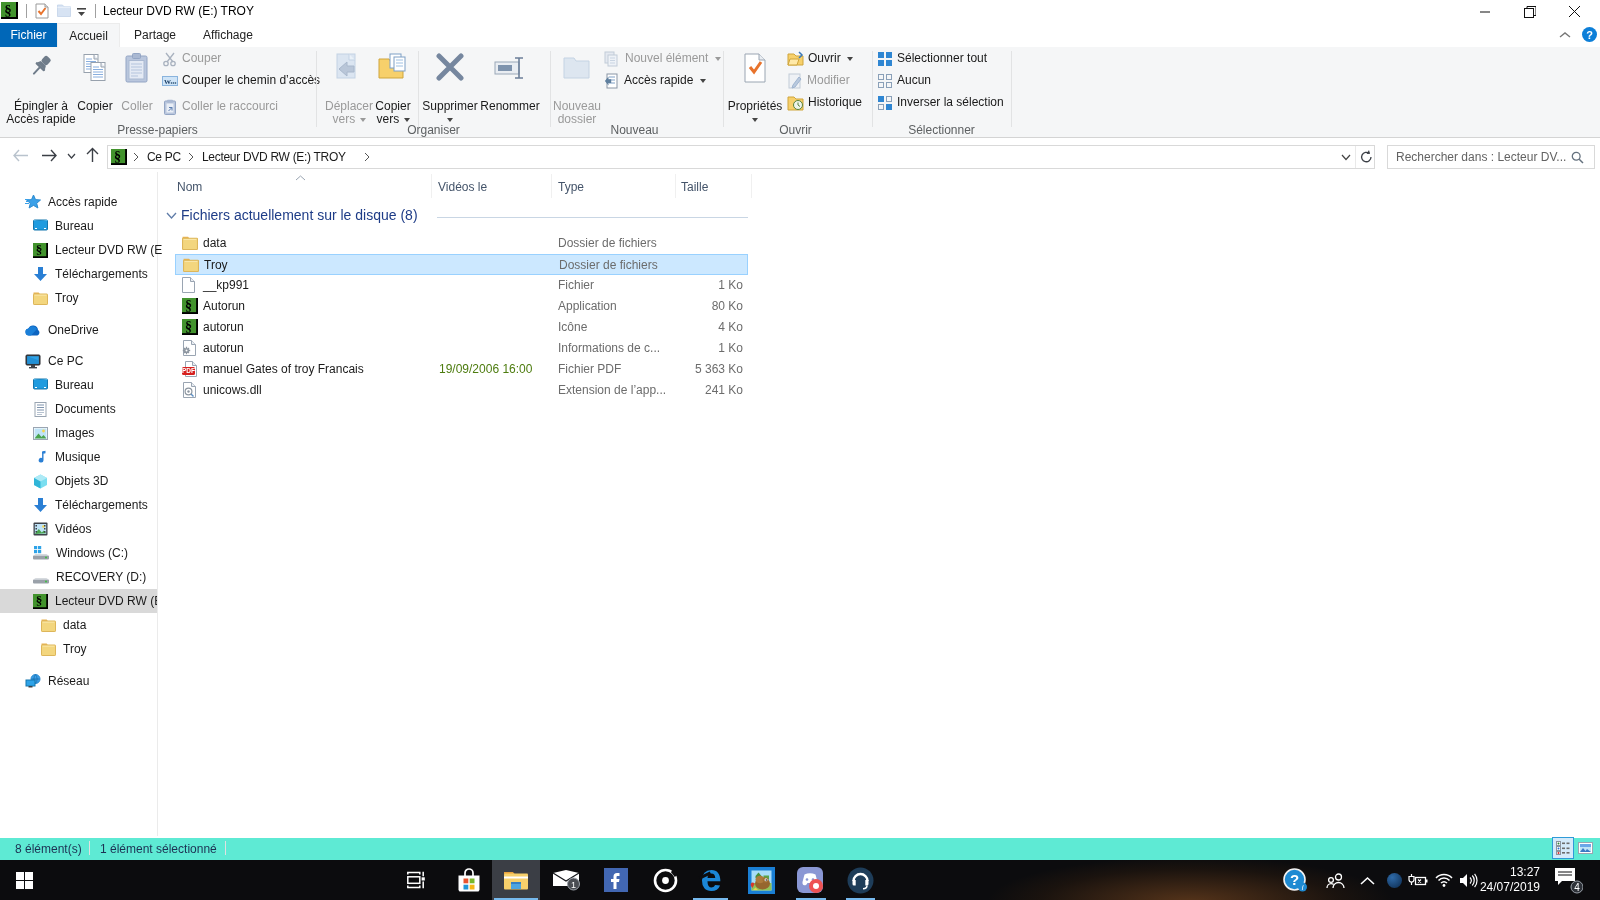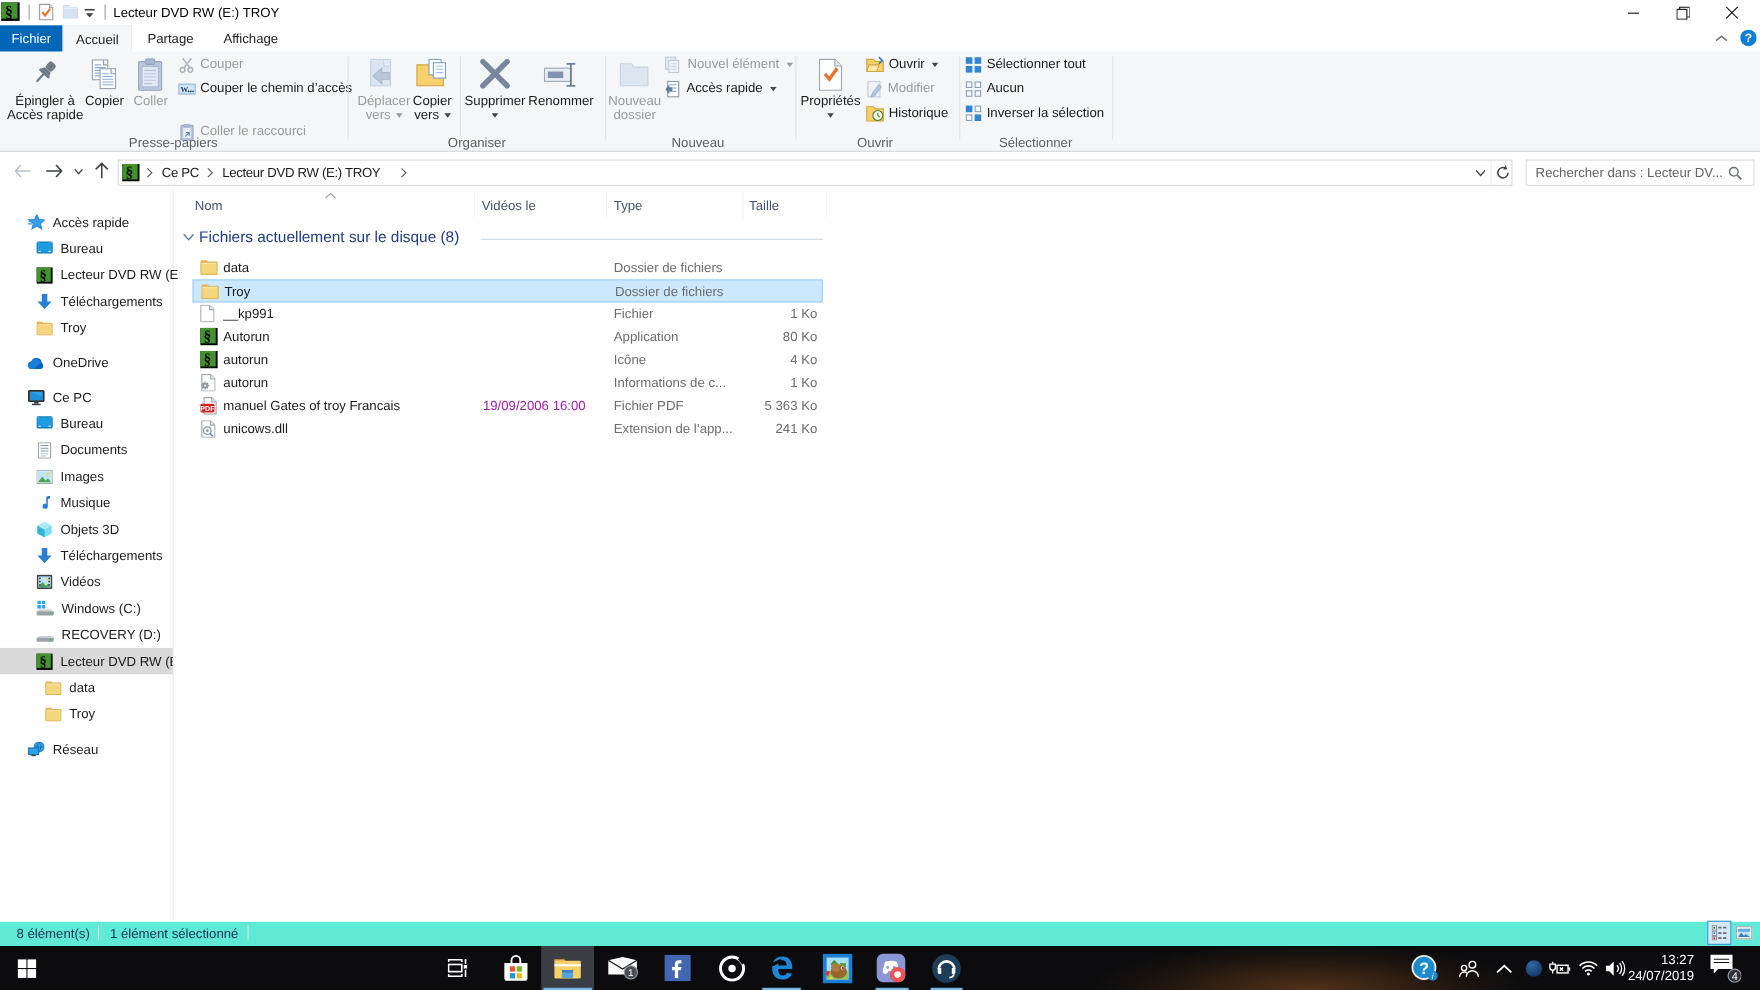--- a/index.html
+++ b/index.html
@@ -15,21 +15,21 @@
 #tabrow{position:absolute;left:0;top:23px;width:1600px;height:24px;background:#fff}
 .tab{position:absolute;top:0;height:24px;line-height:24px;text-align:center;color:#222}
 #tab-file{left:0;width:57px;background:#0067b8;color:#fff}
 #tab-home{left:57px;width:63px;background:#f5f6f7;border:1px solid #ececec;border-bottom:none}
 
 #ribbon{position:absolute;left:0;top:47px;width:1600px;height:91px;background:#f5f6f7;border-bottom:1px solid #d4d4d4}
 .rsep{position:absolute;top:4px;height:76px;width:1px;background:#e2e3e4}
 .rlabel{position:absolute;top:76px;height:14px;font-size:12px;color:#5d6062;text-align:center}
 .bigbtn{position:absolute;top:4px;text-align:center;color:#1a1a1a}
 .bigbtn .ic{margin:2px auto 2px}
-.bigbtn .tx{line-height:13px;font-size:12px;margin-top:2px}
+.bigbtn .tx{line-height:13px;font-size:12px;margin-top:17px}
 .smallbtn{position:absolute;height:22px;display:flex;font-size:12px;color:#1a1a1a}
 .smallbtn .ic{margin-right:4px}
 .gray{color:#9a9a9a}
 .drop{display:inline-block;width:0;height:0;border-left:3px solid transparent;border-right:3px solid transparent;border-top:4px solid #444;vertical-align:middle;margin-left:3px}
 .dropg{border-top-color:#9a9a9a}
 
 #addr{position:absolute;left:0;top:139px;width:1600px;height:33px;background:#fff}
 .navic{position:absolute;top:5px}
 #addrbox{position:absolute;left:107px;top:6px;width:1268px;height:24px;border:1px solid #d9d9d9;background:#fff}
 #searchbox{position:absolute;left:1387px;top:6px;width:208px;height:24px;border:1px solid #d9d9d9;background:#fff;color:#636363;line-height:22px;padding-left:8px}
@@ -39,21 +39,21 @@
 #vdiv{position:absolute;left:157px;top:0;width:1px;height:664px;background:#ebebeb}
 
 .srow{position:absolute;height:24px;display:flex;align-items:center;white-space:nowrap;overflow:hidden}
 .srow .ic{flex:0 0 auto;margin-right:7px}
 
 .hdr{position:absolute;top:8px;color:#44546a;font-size:12px}
 .hsep{position:absolute;top:2px;width:1px;height:24px;background:#f0f0f0}
 .grouphdr{position:absolute;left:181px;top:35px;color:#1e3c87;font-size:14px}
 .frow{position:absolute;left:175px;width:573px;height:21px}
 .frow .nm{position:absolute;left:28px;top:3px;color:#1a1a1a}
-.frow .dt{position:absolute;left:264px;top:3px;color:#a21caf}
+.frow .dt{position:absolute;left:264px;top:3px;color:#4d7c0f}
 .frow .ty{position:absolute;left:383px;top:3px;color:#6c6c6c}
 .frow .sz{position:absolute;right:5px;top:3px;color:#6c6c6c}
 .frow .fic{position:absolute;left:7px;top:2px}
 .sel{background:#cce8ff;border:1px solid #99d1ff}
 
 #status{position:absolute;left:0;top:838px;width:1600px;height:22px;background:#5eead4;color:#1d3153}
 
 #taskbar{position:absolute;left:0;top:860px;width:1600px;height:40px;background:radial-gradient(ellipse 270px 60px at 1190px 42px,rgba(110,65,30,.75),rgba(60,35,15,.3) 55%,transparent 75%),#0c0c0e}
 .tbic{position:absolute;top:0;height:40px;display:flex;align-items:center;justify-content:center}
 .uline{position:absolute;top:38px;height:2px;background:#76b9ed}
@@ -188,21 +188,21 @@
         <svg width="16" height="16" viewBox="0 0 16 16">
           <rect x="0.5" y="3.5" width="15" height="9" fill="#cfe4f7" stroke="#89b3dd"></rect>
           <text x="2" y="10.5" font-size="7" font-weight="bold" fill="#1a3e66" font-family="Liberation Serif">W</text>
           <circle cx="9.5" cy="10" r="0.8" fill="#1a3e66"></circle>
           <circle cx="11.5" cy="10" r="0.8" fill="#1a3e66"></circle>
           <circle cx="13.5" cy="10" r="0.8" fill="#1a3e66"></circle>
         </svg>
       </span>
   <span>Couper le chemin d’accès</span>
  </div>
- <div class="smallbtn" style="left:162px;top:65px">
+ <div class="smallbtn" style="left:162px;top:52px">
   <span class="ic">
         <svg width="16" height="16" viewBox="0 0 16 16">
           <rect x="2.5" y="2" width="11" height="13.5" rx="1" fill="#b9c6dd" stroke="#93a5c4"></rect>
           <rect x="5" y="0.8" width="6" height="3" rx="0.8" fill="#a9b8d2"></rect>
           <rect x="4.5" y="4.5" width="7" height="9" fill="#e9eef6"></rect>
           <path d="M6.5 12l3.5-3.5M10 11.5V8.5H7" stroke="#5a7db0" fill="none"></path>
         </svg>
       </span>
   <span class="gray">Coller le raccourci</span>
  </div>

